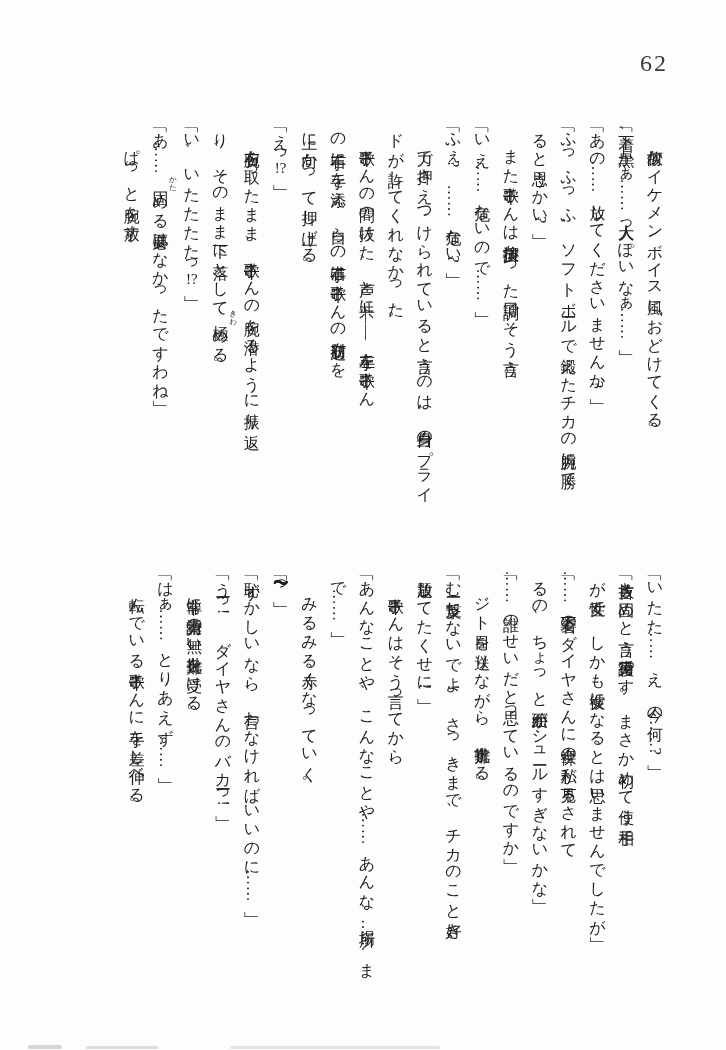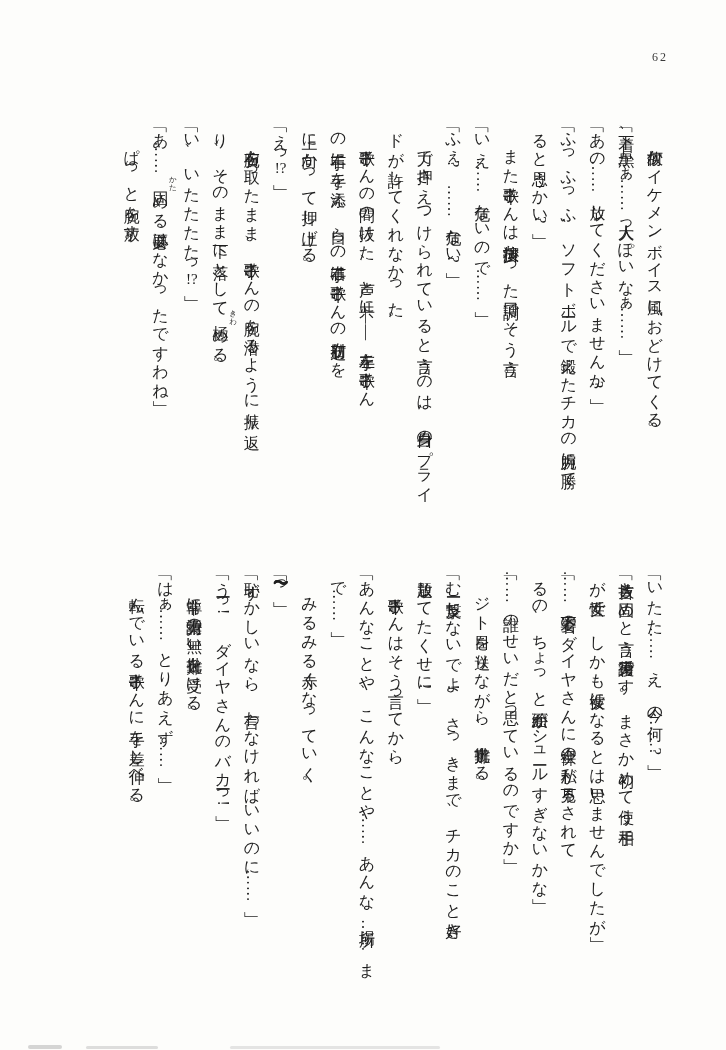--- a/index.html
+++ b/index.html
@@ -6,21 +6,21 @@
   body{background:#e9e9e9;font-family:"Liberation Serif","DejaVu Serif",serif;}
   .page{
     position:relative;
     width:726px;height:1050px;
     background:#fdfdfb;
     overflow:hidden;
   }
   .page-number{
     position:absolute;
     top:50px;right:58px;
-    font-size:12px;
+    font-size:24px;
     letter-spacing:2px;
     color:#3a3a3a;
   }
   .text-block{
     position:absolute;
     right:57px;
     height:434px;
     writing-mode:vertical-rl;
     text-orientation:mixed;
     font-size:16px;

